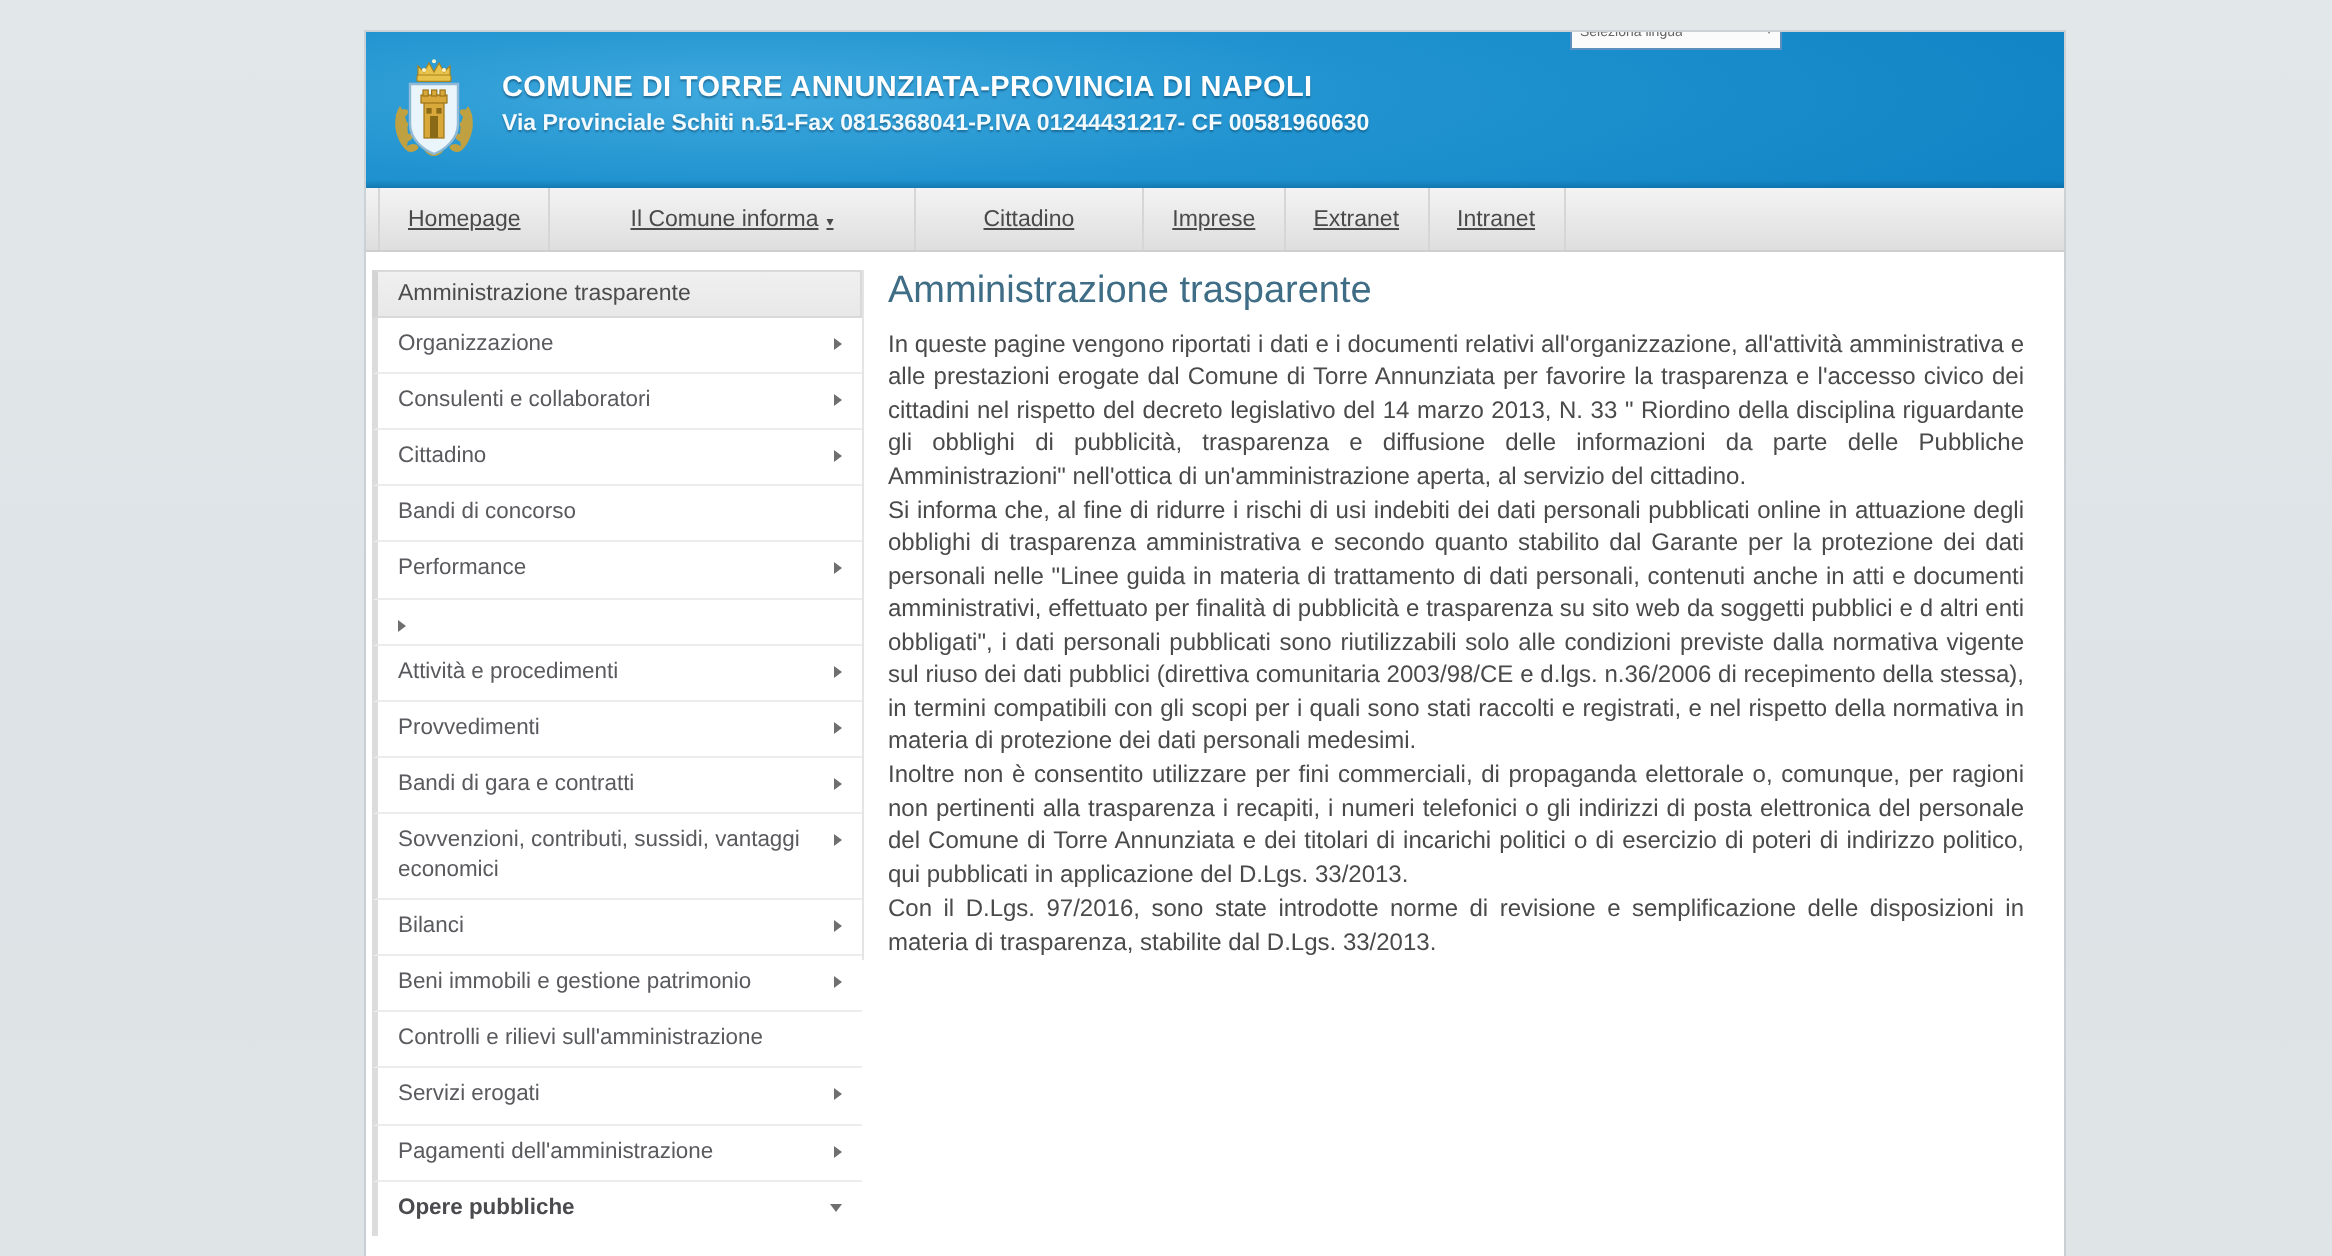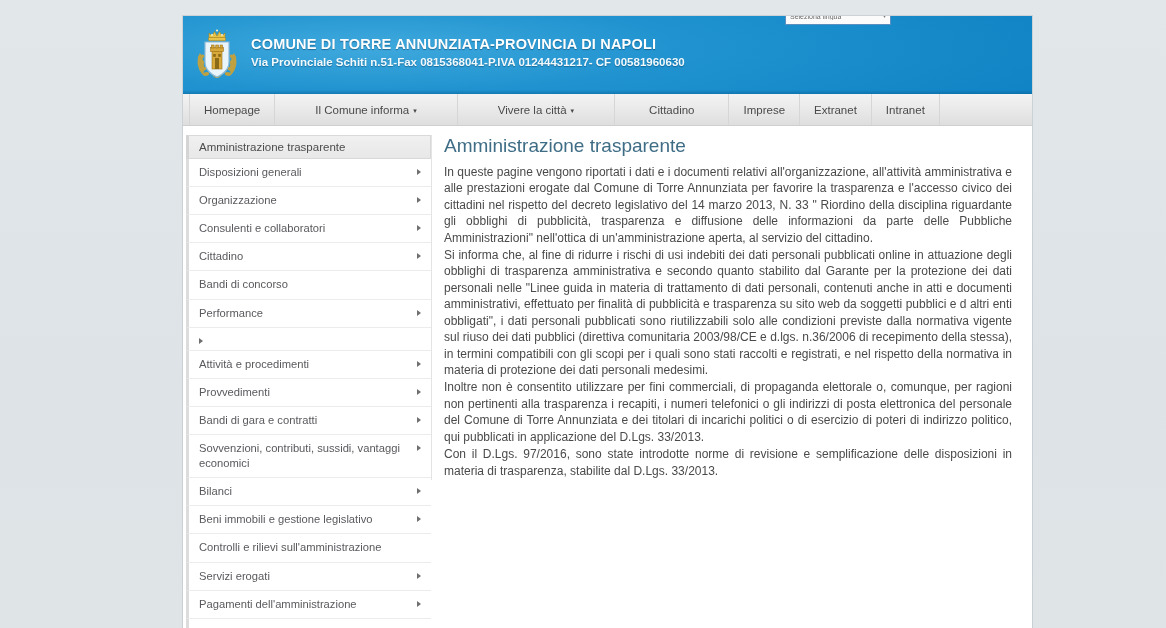--- a/index.html
+++ b/index.html
@@ -129,20 +129,21 @@
     display: flex;
     align-items: center;
     justify-content: flex-end;
     gap: 4px;
     padding: 0 14px;
     font-size: 11.5px;
     color: #4a4a4a;
     border-right: 1px solid #d6d6d6;
     cursor: pointer;
     white-space: nowrap;
+    text-decoration: underline;
   }
   .navitem:first-child { border-left: 1px solid #d6d6d6; }
   .navitem.wide { padding: 0 40px; }
   .navitem.mid  { padding: 0 34px; }
   .nav-caret { font-size: 7px; color: #4a4a4a; position: relative; top: 1px; }
 
   
   .content {
     display: flex;
     align-items: flex-start;
@@ -290,24 +291,20 @@
     </div>
 
     <nav class="mainnav">
       <div class="navitem">
         <span>Homepage</span>
       </div>
       <div class="navitem wide">
         <span>Il Comune informa</span>
         <span class="nav-caret">▾</span>
       </div>
-      <div class="navitem wide">
-        <span>Vivere la città</span>
-        <span class="nav-caret">▾</span>
-      </div>
       <div class="navitem mid">
         <span>Cittadino</span>
       </div>
       <div class="navitem">
         <span>Imprese</span>
       </div>
       <div class="navitem">
         <span>Extranet</span>
       </div>
       <div class="navitem">
@@ -315,24 +312,20 @@
       </div>
     </nav>
 
     <div class="content">
 
       <aside class="sidebar">
         <div class="sb-header">Amministrazione trasparente</div>
         <div class="sb-list">
 
           <div class="sb-item">
-            <span class="sb-label">Disposizioni generali</span>
-            <span class="arrow-right"></span>
-          </div>
-          <div class="sb-item">
             <span class="sb-label">Organizzazione</span>
             <span class="arrow-right"></span>
           </div>
           <div class="sb-item">
             <span class="sb-label">Consulenti e collaboratori</span>
             <span class="arrow-right"></span>
           </div>
           <div class="sb-item">
             <span class="sb-label">Cittadino</span>
             <span class="arrow-right"></span>
@@ -361,21 +354,21 @@
           </div>
           <div class="sb-item">
             <span class="sb-label">Sovvenzioni, contributi, sussidi, vantaggi economici</span>
             <span class="arrow-right"></span>
           </div>
           <div class="sb-item">
             <span class="sb-label">Bilanci</span>
             <span class="arrow-right"></span>
           </div>
           <div class="sb-item">
-            <span class="sb-label">Beni immobili e gestione legislativo</span>
+            <span class="sb-label">Beni immobili e gestione patrimonio</span>
             <span class="arrow-right"></span>
           </div>
           <div class="sb-item">
             <span class="sb-label">Controlli e rilievi sull'amministrazione</span>
           </div>
           <div class="sb-item">
             <span class="sb-label">Servizi erogati</span>
             <span class="arrow-right"></span>
           </div>
           <div class="sb-item">

